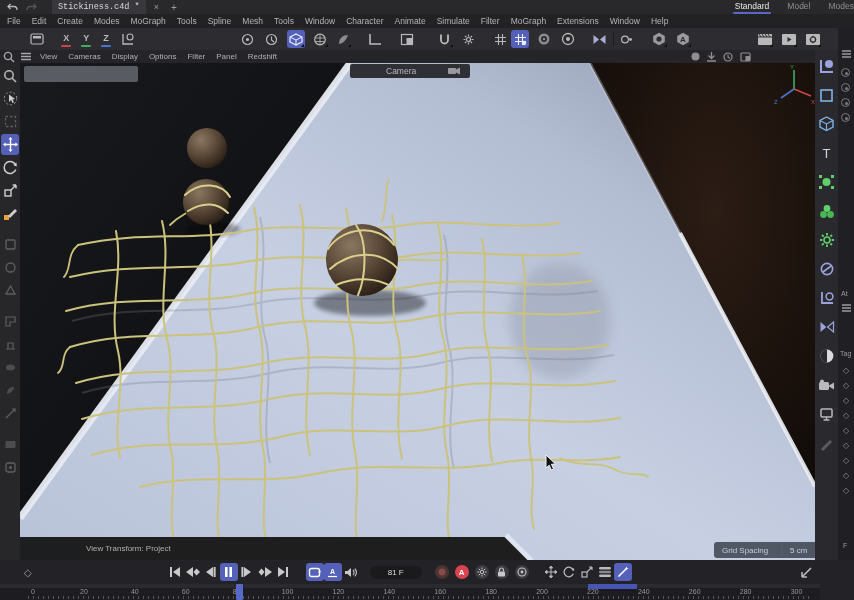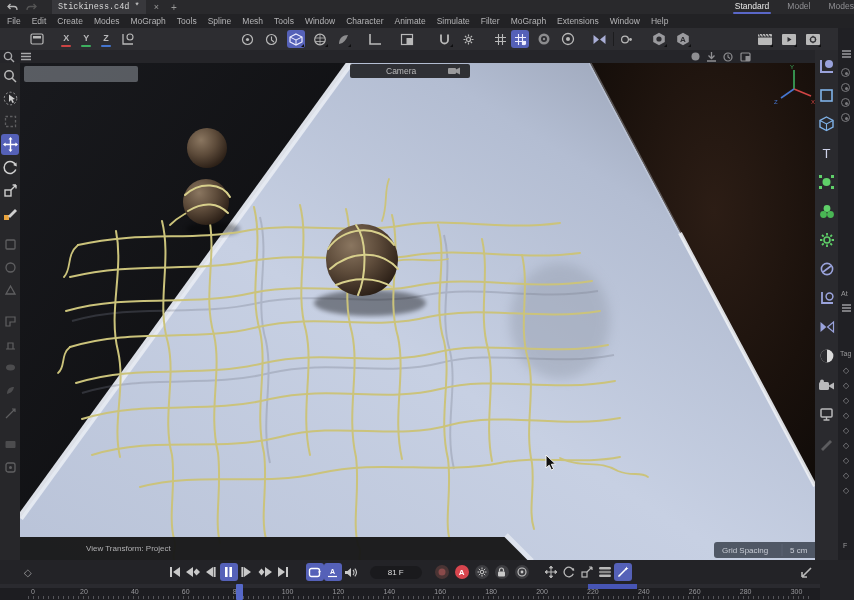--- a/index.html
+++ b/index.html
@@ -318,20 +318,29 @@
       <svg width="12" height="12" viewBox="0 0 12 12">
           <circle cx="5" cy="5" r="3.6" fill="none" stroke="#a9a9ab" stroke-width="1.4"></circle>
           <path d="M7.8 7.8 L11 11" stroke="#a9a9ab" stroke-width="1.4"></path>
         </svg>
     </span>
     <span id="vp-burger">
       <svg width="10" height="9" viewBox="0 0 10 9">
           <path d="M0 1.5 h10 M0 4.5 h10 M0 7.5 h10" stroke="#a9a9ab" stroke-width="1.4"></path>
         </svg>
     </span>
+    <span class="mi-wrap" style="display:flex">
+        <span class="mi">View</span>
+        <span class="mi">Cameras</span>
+        <span class="mi">Display</span>
+        <span class="mi">Options</span>
+        <span class="mi">Filter</span>
+        <span class="mi">Panel</span>
+        <span class="mi">Redshift</span>
+      </span>
     <span id="vp-right-icons">
       <span>
           <svg width="9" height="9" viewBox="0 0 9 9">
             <circle cx="4.5" cy="4.5" r="4" fill="#8f8f92"></circle>
           </svg>
         </span>
       <span>
           <svg width="9" height="10" viewBox="0 0 9 10">
             <path d="M4.5 0 v6 M1.5 3.5 L4.5 6.5 L7.5 3.5" fill="none" stroke="#8f8f92" stroke-width="1.3"></path>
             <path d="M0 9 h9" stroke="#8f8f92" stroke-width="1.5"></path>

